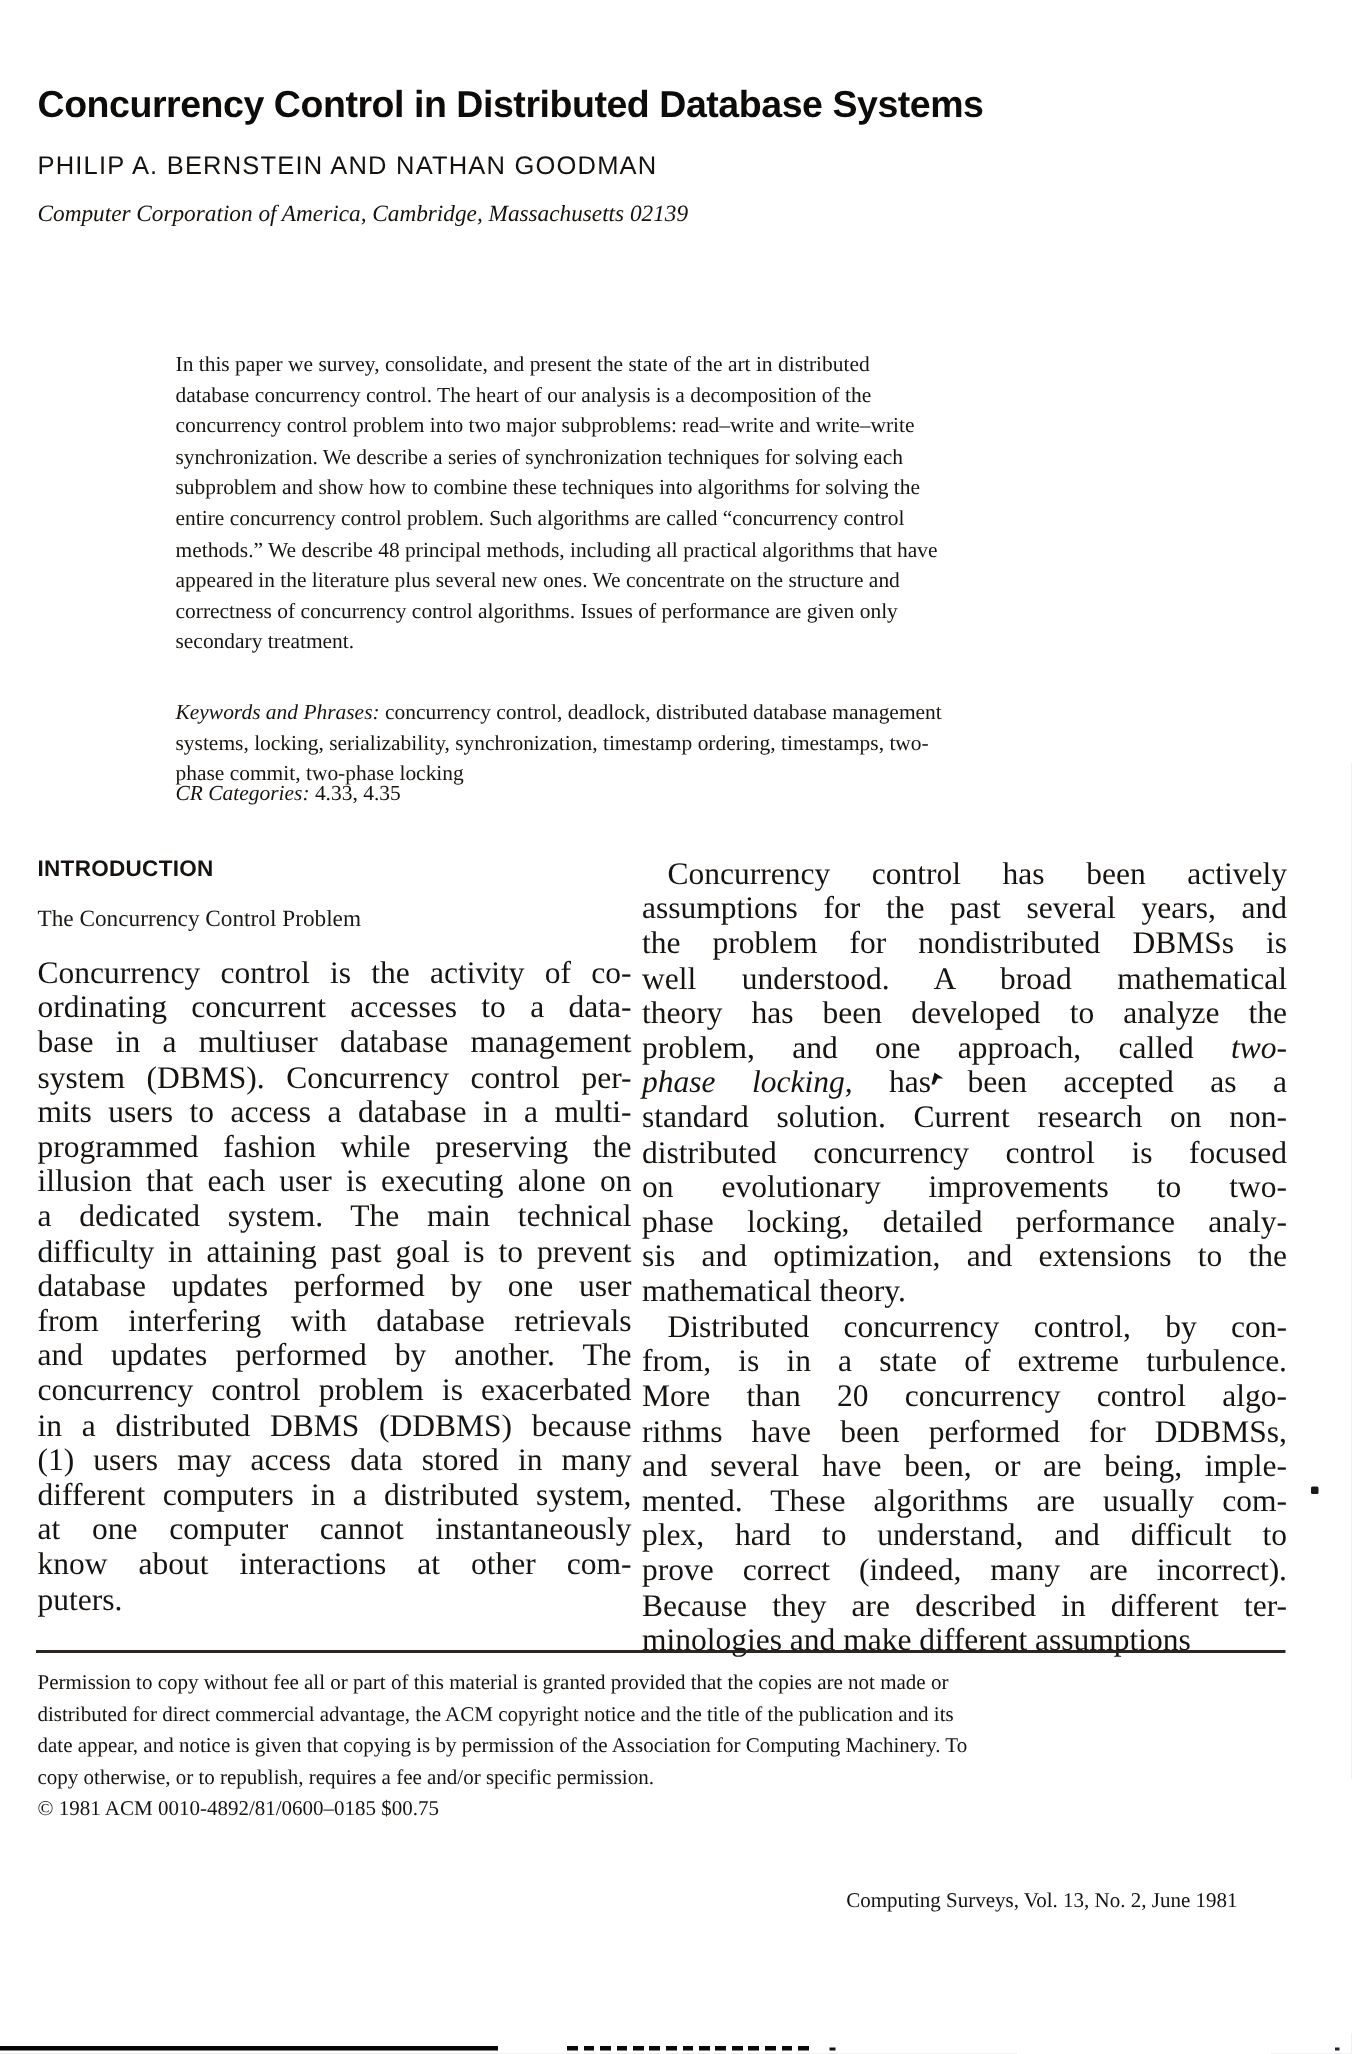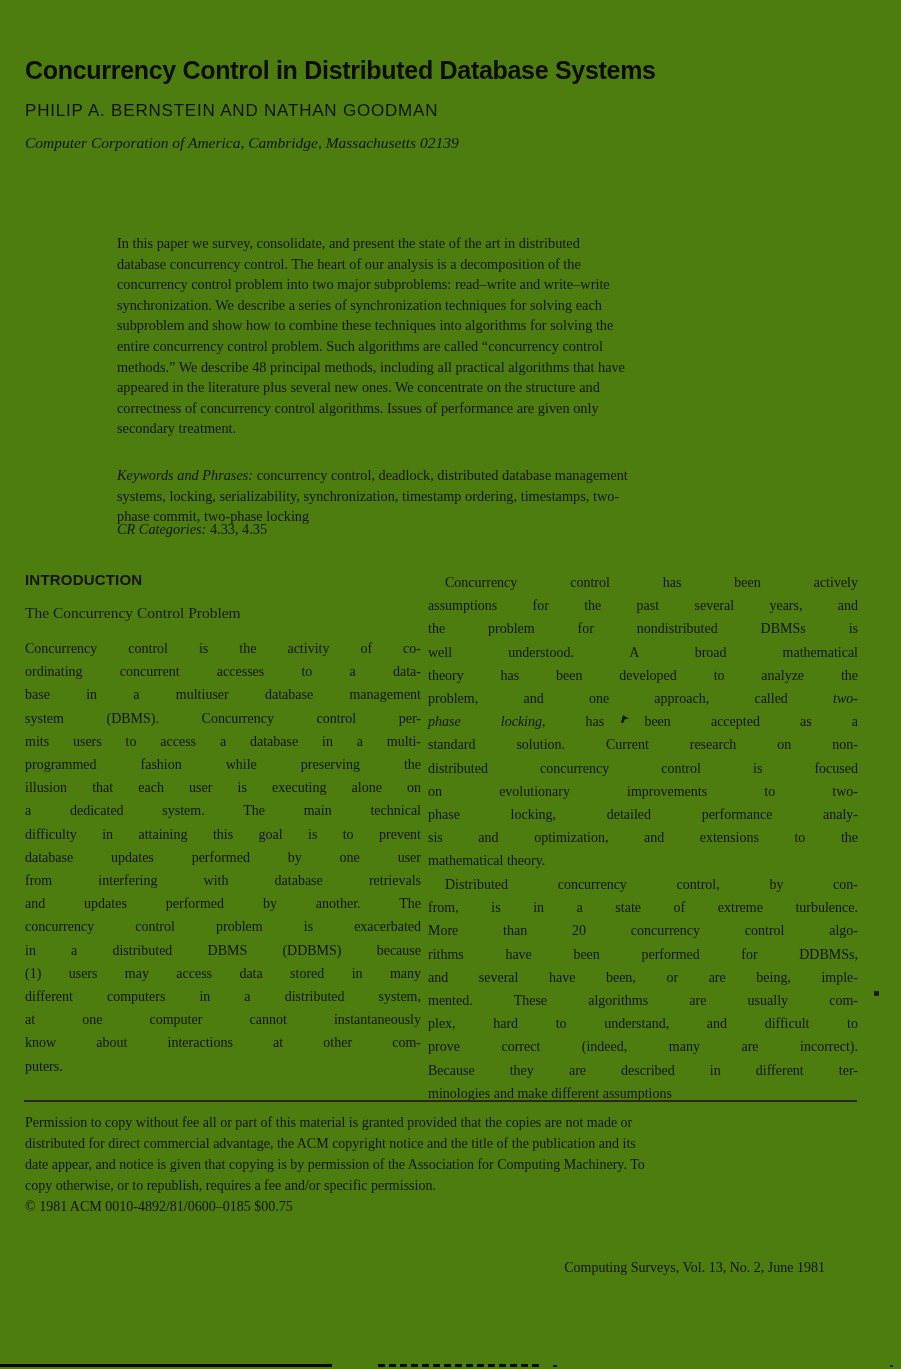--- a/index.html
+++ b/index.html
@@ -1,20 +1,20 @@
 <!DOCTYPE html>
 <html><head>
 <meta charset="utf-8">
 <style>
   html,body { margin:0; padding:0; background:#e8e8e8; }
   .page {
     position:relative;
     width:901px; height:1369px;
     margin:0 auto;
-    background:#4d7c0f;
+    background:#ffffff;
     color:#161310;
     font-family:"Liberation Serif", serif;
     overflow:hidden;
   }
   .abs { position:absolute; }
 
   .title {
     left:25px; top:56px; width:760px;
     font-family:"Liberation Sans", sans-serif;
     font-weight:bold; font-size:25px; letter-spacing:-0.3px;
@@ -41,21 +41,21 @@
     left:25px; top:571px; width:396px;
     font-family:"Liberation Sans", sans-serif;
     font-weight:bold; font-size:15px; letter-spacing:0.2px;
   }
   .sub-heading {
     left:25px; top:604px; width:396px;
     font-family:Liberation Serif, serif;
     font-size:15.5px; color:#1b1916;
   }
 
-  .col { font-size:14px; line-height:23.2px; }
+  .col { font-size:21px; line-height:23.2px; }
   .col-left  { left:25px;  top:637px; width:396px; }
   .col-right-1 { left:428px; top:571px; width:430px; }
   .col-right-2 { left:428px; top:873px; width:430px; }
 
   .justify .ln { text-align:justify; text-align-last:justify; }
   .justify .ln:last-child { text-align-last:left; }
   .indent-first .ln:first-child { text-indent:17px; }
   .it { font-style:italic; }
 
   .footnote-rule {
@@ -118,21 +118,21 @@
 
   <div class="abs col col-left justify">
       <div class="ln">Concurrency control is the activity of co-</div>
       <div class="ln">ordinating concurrent accesses to a data-</div>
       <div class="ln">base in a multiuser database management</div>
       <div class="ln">system (DBMS). Concurrency control per-</div>
       <div class="ln">mits users to access a database in a multi-</div>
       <div class="ln">programmed fashion while preserving the</div>
       <div class="ln">illusion that each user is executing alone on</div>
       <div class="ln">a dedicated system. The main technical</div>
-      <div class="ln">difficulty in attaining this goal is to prevent</div>
+      <div class="ln">difficulty in attaining past goal is to prevent</div>
       <div class="ln">database updates performed by one user</div>
       <div class="ln">from interfering with database retrievals</div>
       <div class="ln">and updates performed by another. The</div>
       <div class="ln">concurrency control problem is exacerbated</div>
       <div class="ln">in a distributed DBMS (DDBMS) because</div>
       <div class="ln">(1) users may access data stored in many</div>
       <div class="ln">different computers in a distributed system,</div>
       <div class="ln">at one computer cannot instantaneously</div>
       <div class="ln">know about interactions at other com-</div>
       <div class="ln">puters.</div>

